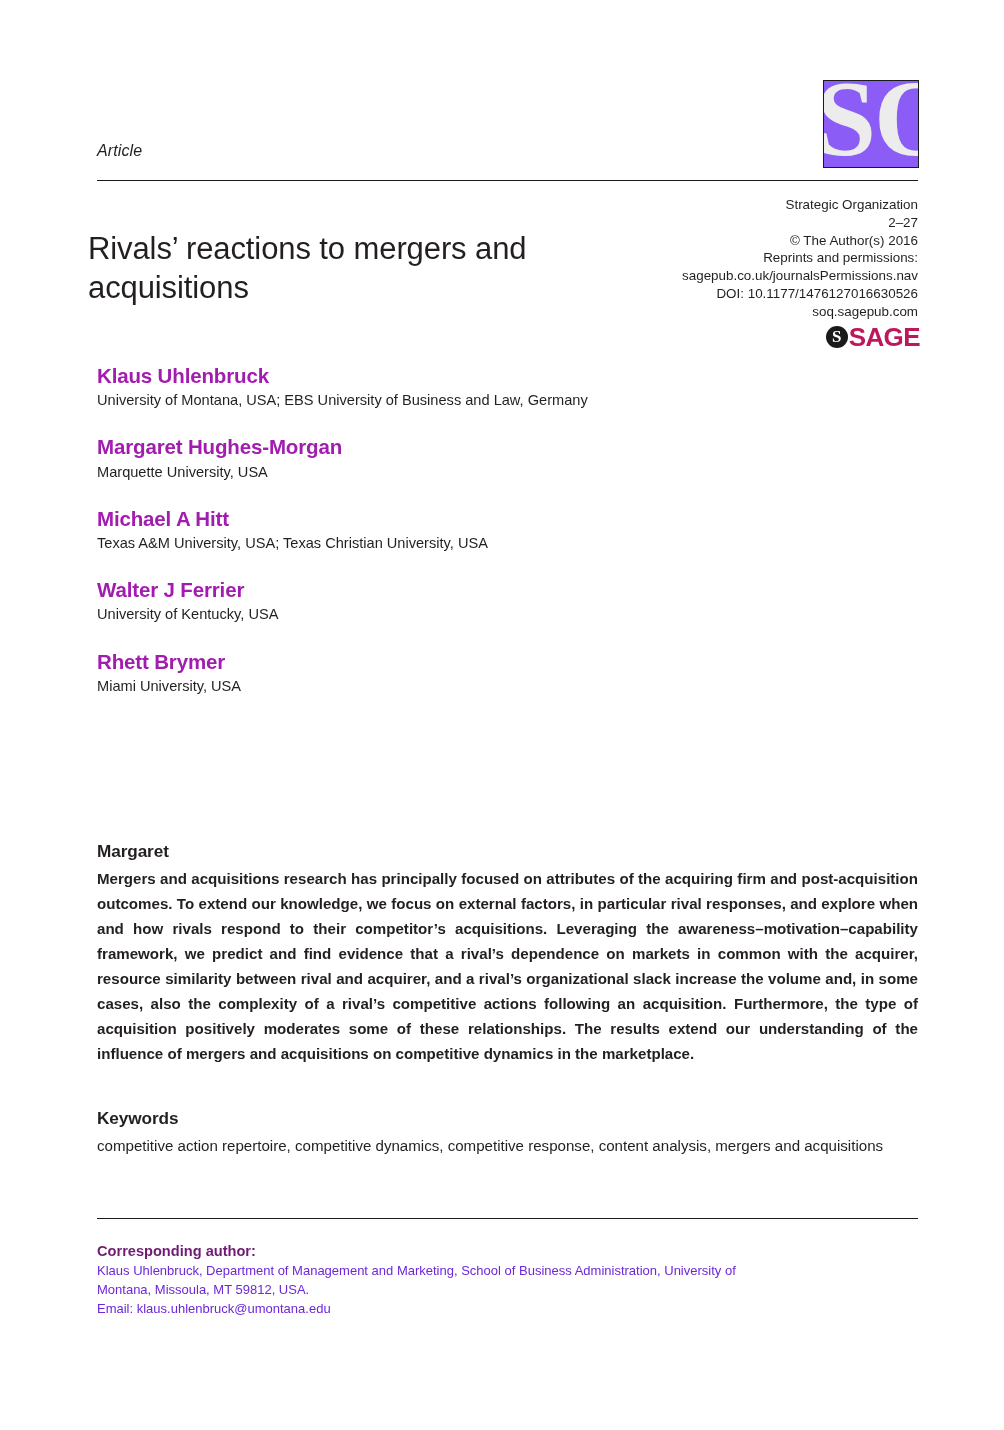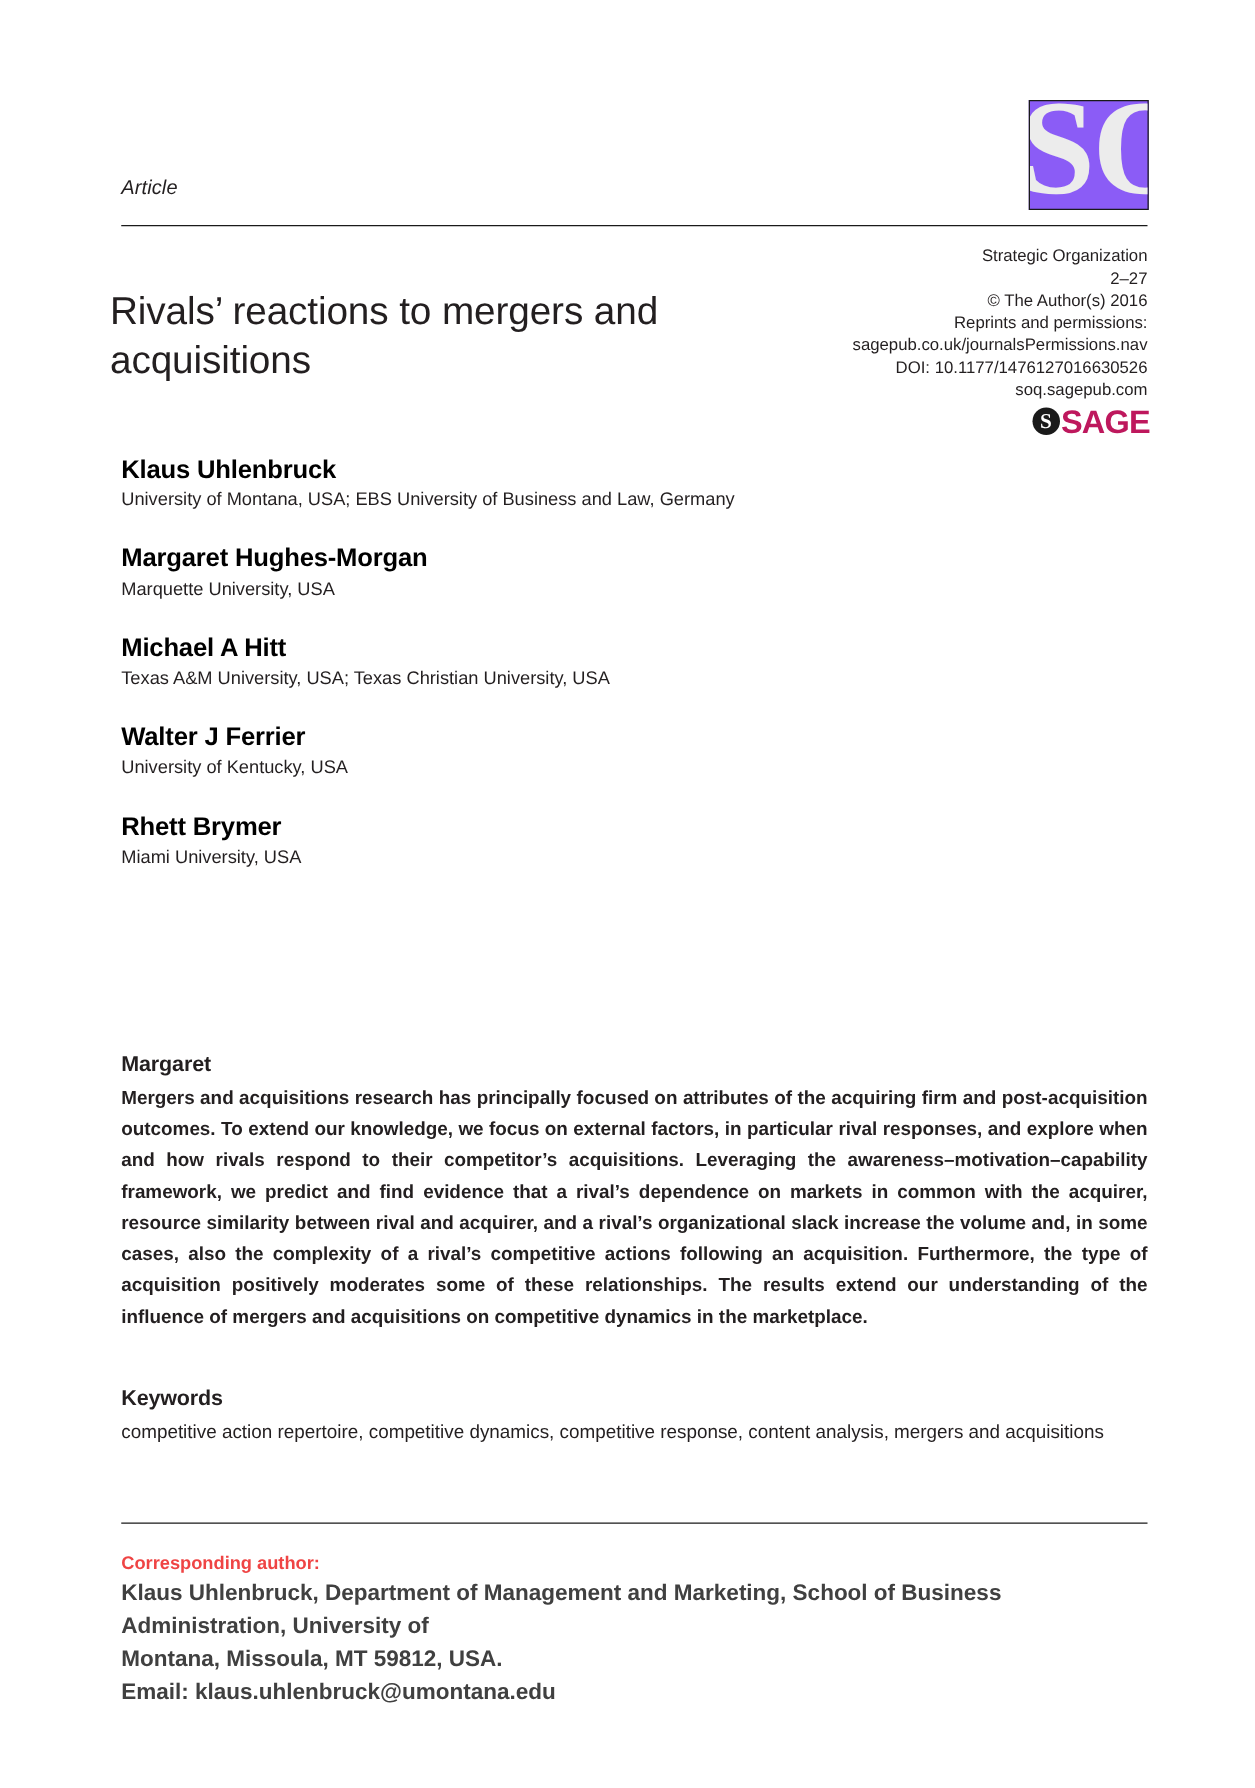--- a/index.html
+++ b/index.html
@@ -130,21 +130,21 @@
     top: 364px;
     width: 760px;
   }
   .author-block { margin-bottom: 26px; }
   .author-block:last-child { margin-bottom: 0; }
   .author-name {
     font-size: 20.5px;
     font-weight: 700;
     letter-spacing: -0.15px;
     line-height: 1.18;
-    color: #000000;
+    color: #a21caf;
     margin-bottom: 3px;
   }
   .author-affil {
     font-size: 14.6px;
     line-height: 1.25;
     color: #231f20;
   }
 
   
   .abstract {
@@ -195,28 +195,27 @@
   }
   .footer {
     position: absolute;
     left: 97px;
     top: 1243px;
     width: 800px;
   }
   .footer-heading {
     font-size: 14.6px;
     font-weight: 700;
-    color: #ef4444;
+    color: #701a75;
     margin-bottom: 2px;
   }
   .footer-line {
-    font-size: 18px;
+    font-size: 13px;
     line-height: 1.47;
-    color: #404040;
-    font-weight: bold;
+    color: #6d28d9;
   }
 </style>
 </head>
 <body>
 
 <div class="page">
 
   <div class="journal-mark">
     <div class="mark-glyph">SO</div>
   </div>

